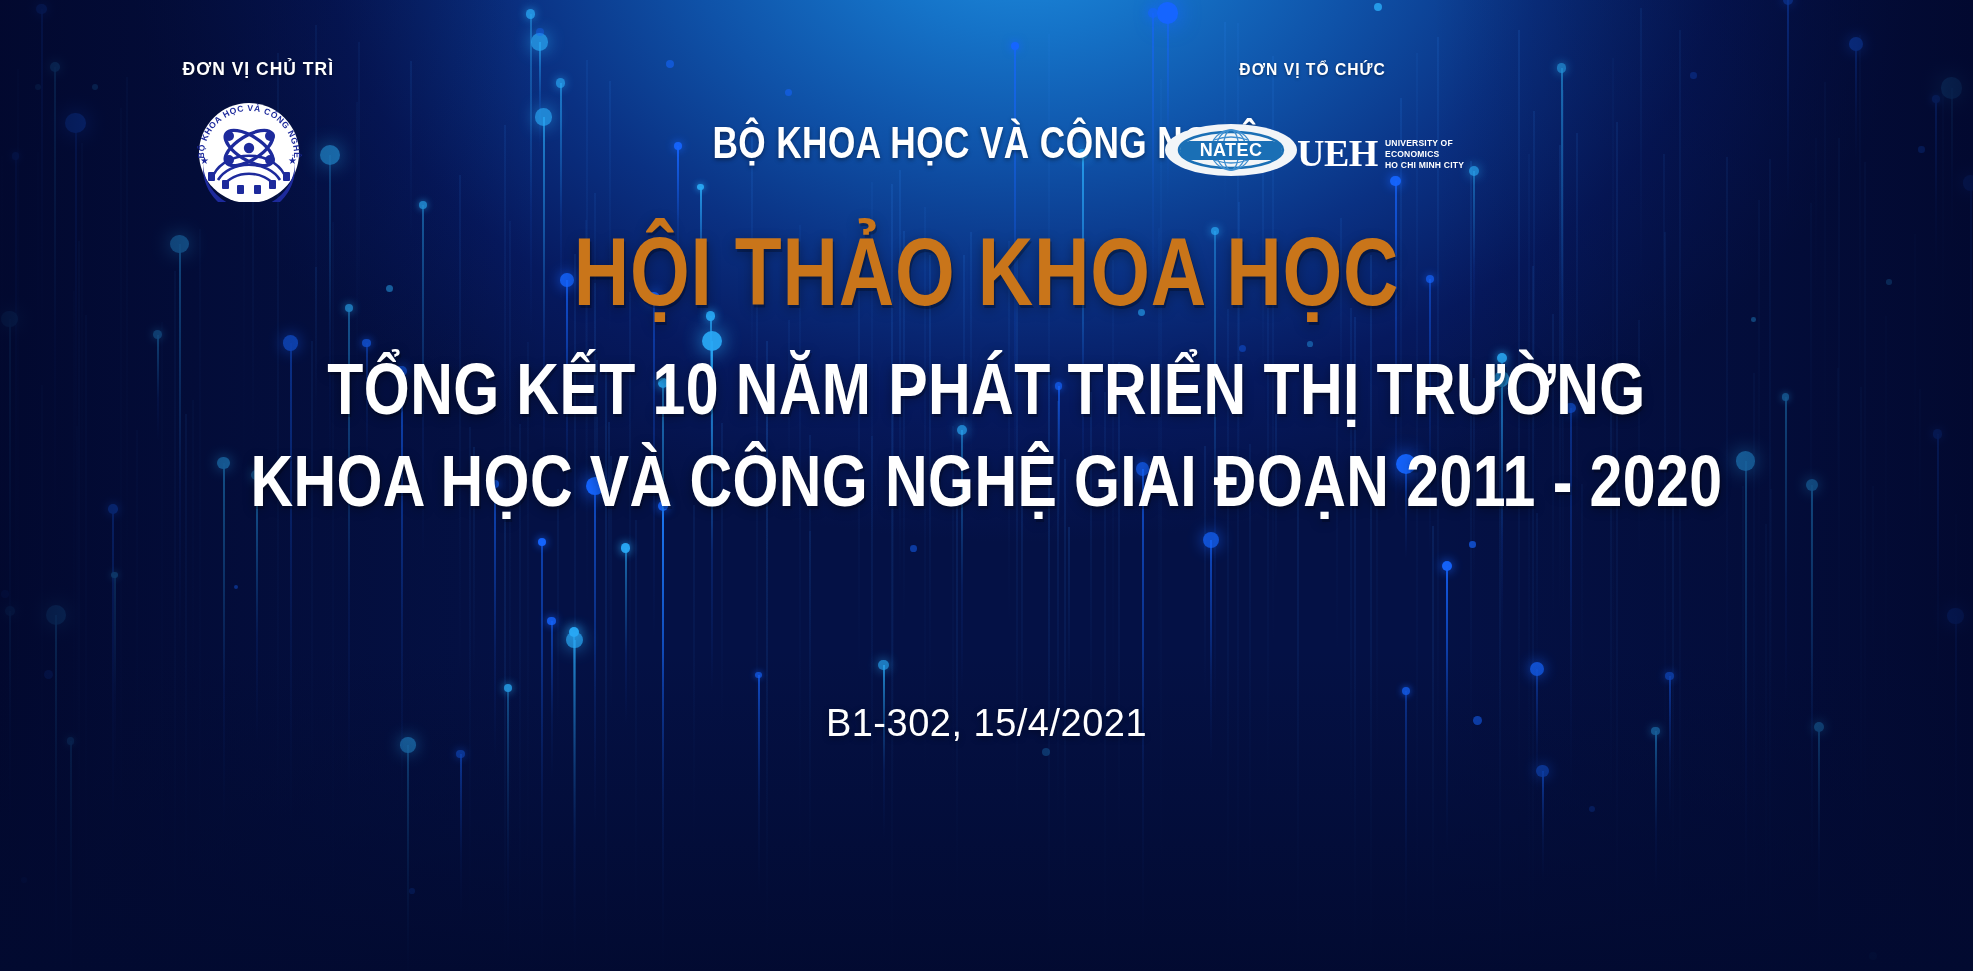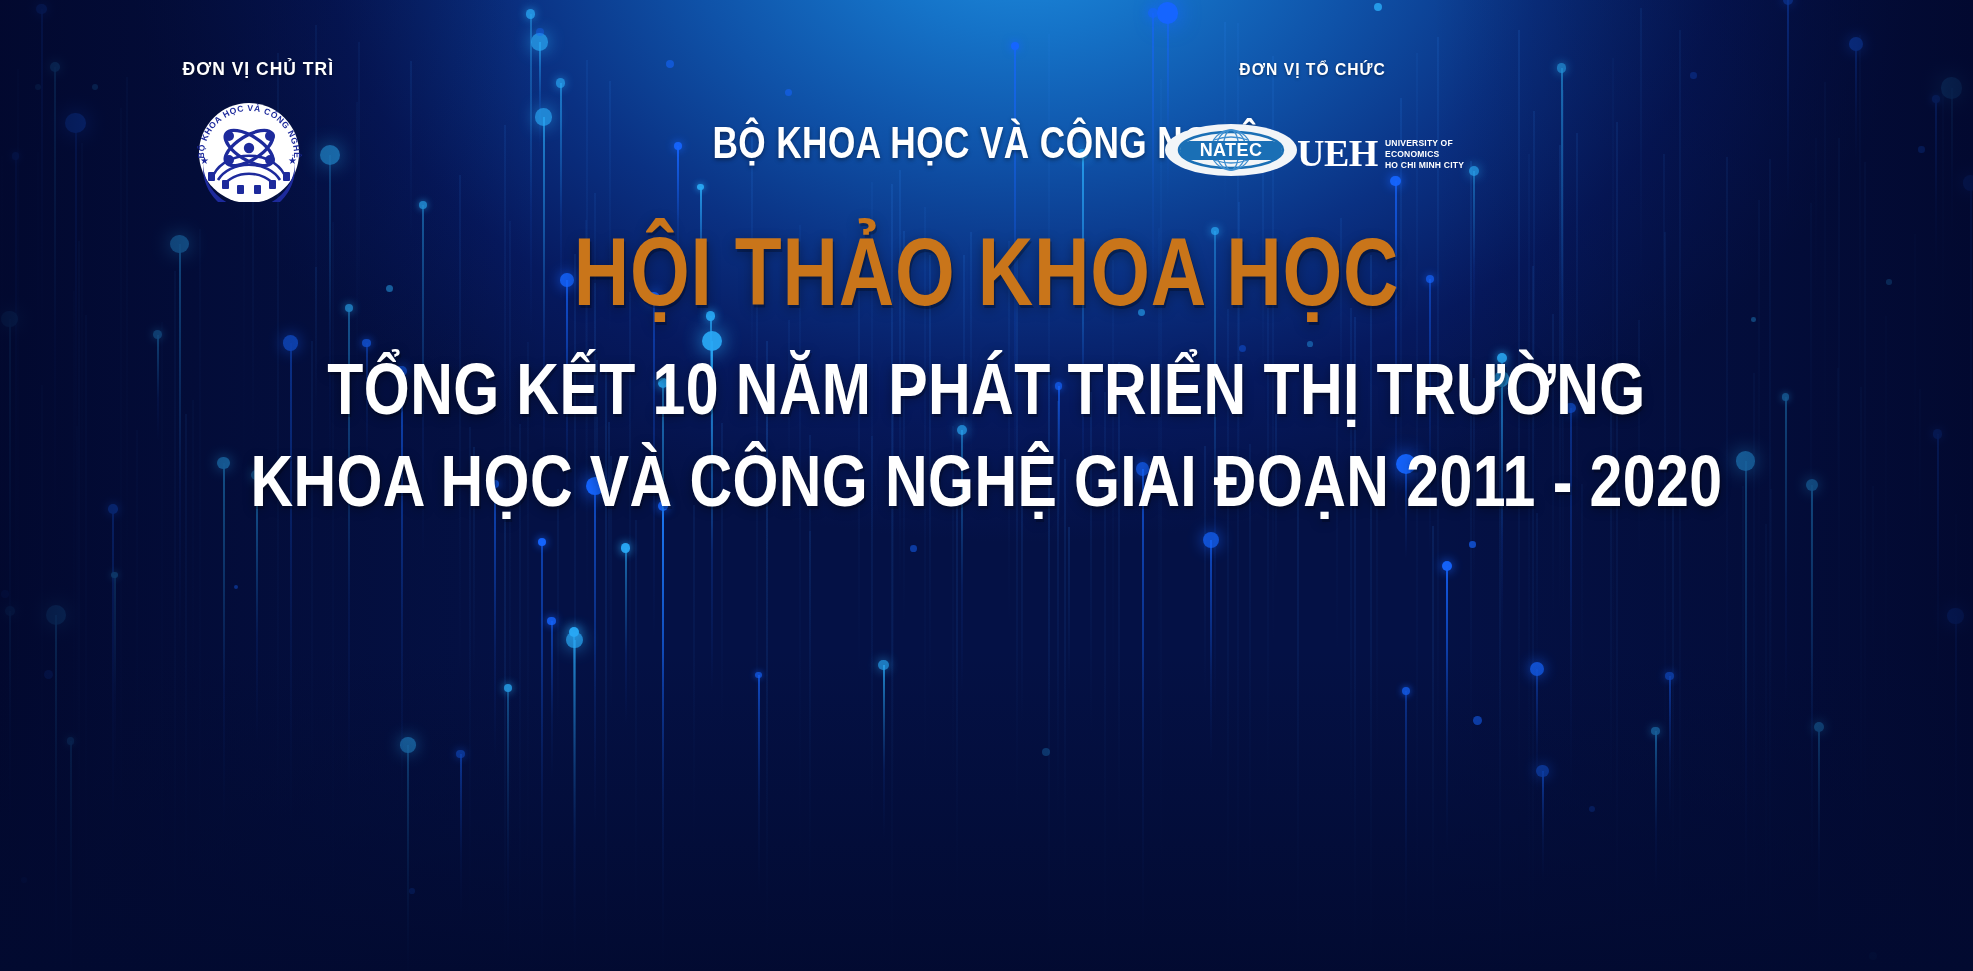--- a/index.html
+++ b/index.html
@@ -538,14 +538,15 @@
       <span>Ho Chi Minh City</span>
     </span>
   </div>
 
   <div class="center-col" id="main-title">HỘI THẢO KHOA HỌC</div>
 
   <div class="center-col sub-line" id="sub-1">TỔNG KẾT 10 NĂM PHÁT TRIỂN THỊ TRƯỜNG</div>
 
   <div class="center-col sub-line" id="sub-2">KHOA HỌC VÀ CÔNG NGHỆ GIAI ĐOẠN 2011 - 2020</div>
 
+  <div class="center-col" id="venue-date">B1-302, 15/4/2021</div>
 
 </div>
 
 </body></html>

